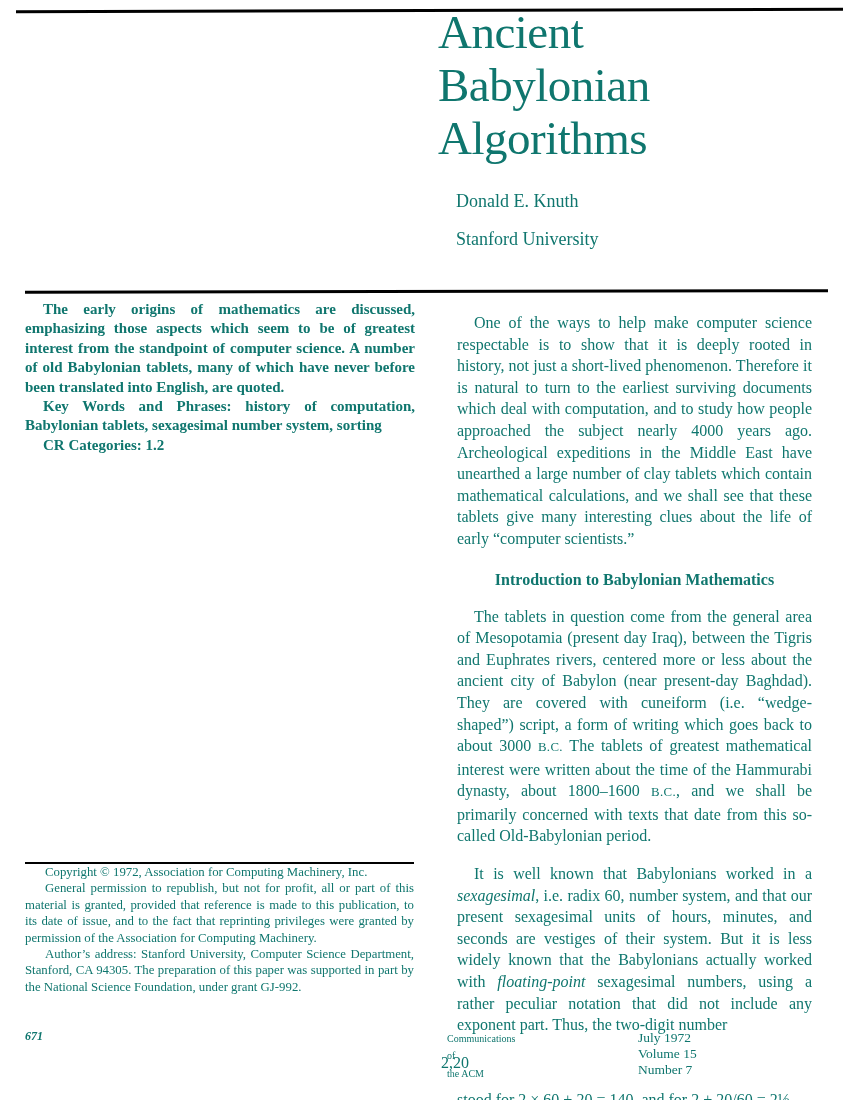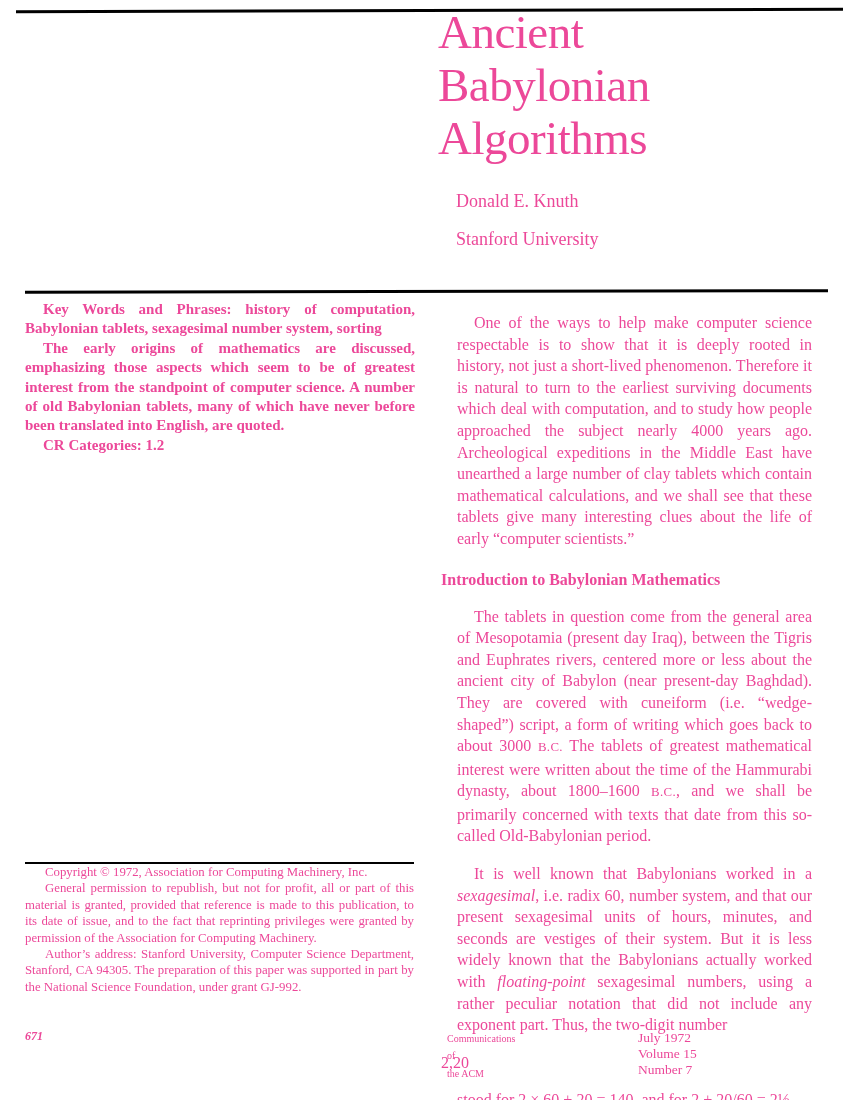--- a/index.html
+++ b/index.html
@@ -1,20 +1,20 @@
 <!DOCTYPE html>
 <html lang="en"><head>
 <meta charset="utf-8">
 <style>
   html,body{margin:0;padding:0;background:#e8e8e8;}
   .page{
     position:relative;
     width:843px;height:1100px;
     background:#ffffff;
-    color:#ec4899;
+    color:#0f766e;
     font-family:"Liberation Serif","DejaVu Serif",serif;
     margin:0 auto;
     overflow:hidden;
   }
   .rule{position:absolute;background:#000;}
   .top-rule{left:16px;width:827px;top:9px;height:3px;transform:rotate(-0.18deg);}
   .mid-rule{left:25px;width:803px;top:290px;height:3px;transform:rotate(-0.12deg);}
 
   .title{
     position:absolute;left:438px;top:6px;width:400px;
@@ -36,21 +36,21 @@
 
   .body-col{
     position:absolute;left:441px;top:296px;width:387px;
     font-size:16px;line-height:21.6px;
     text-align:justify;
   }
   .body-col p{margin:16px;hyphens:auto;-webkit-hyphens:auto;}
   .body-col p.indent{text-indent:17px;}
   .body-col h2{
     font-size:16px;line-height:21px;margin:19px 0 13px 0;
-    text-align:left;font-weight:bold;
+    text-align:center;font-weight:bold;
   }
   .display-line{margin:7px 0 8px 0 !important;text-indent:0 !important;text-align:left;}
   .value-line{text-indent:0 !important;}
 
   .seg-i{font-style:italic;}
   .seg-sc{font-size:0.8em;letter-spacing:0.03em;}
 
   .footnote{
     position:absolute;left:25px;top:862px;width:389px;
     border-top:2px solid #000;
@@ -83,22 +83,22 @@
 Algorithms</h1>
 
   <div class="author-block">
     <div>Donald E. Knuth</div>
     <div>Stanford University</div>
   </div>
 
   <div class="rule mid-rule"></div>
 
   <div class="abstract-col">
+    <p>The early origins of mathematics are discussed, emphasizing those aspects which seem to be of greatest interest from the standpoint of computer science. A number of old Babylonian tablets, many of which have never before been translated into English, are quoted.</p>
     <p>Key Words and Phrases: history of computation, Babylonian tablets, sexagesimal number system, sorting</p>
-    <p>The early origins of mathematics are discussed, emphasizing those aspects which seem to be of greatest interest from the standpoint of computer science. A number of old Babylonian tablets, many of which have never before been translated into English, are quoted.</p>
     <p>CR Categories: 1.2</p>
   </div>
 
   <div class="body-col">
     <p class="indent">One of the ways to help make computer science respectable is to show that it is deeply rooted in history, not just a short-lived phenomenon. Therefore it is natural to turn to the earliest surviving documents which deal with computation, and to study how people approached the subject nearly 4000 years ago. Archeological expeditions in the Middle East have unearthed a large number of clay tablets which contain mathematical calculations, and we shall see that these tablets give many interesting clues about the life of early “computer scientists.”</p>
     <h2>Introduction to Babylonian Mathematics</h2>
     <p class="indent">The tablets in question come from the general area of Mesopotamia (present day Iraq), between the Tigris and Euphrates rivers, centered more or less about the ancient city of Babylon (near present-day Baghdad). They are covered with cuneiform (i.e. “wedge-shaped”) script, a form of writing which goes back to about 3000 <span class="seg-sc">B.C.</span> The tablets of greatest mathematical interest were written about the time of the Hammurabi dynasty, about 1800–1600 <span class="seg-sc">B.C.</span>, and we shall be primarily concerned with texts that date from this so-called Old-Babylonian period.</p>
     <p class="indent">It is well known that Babylonians worked in a <span class="seg-i">sexagesimal</span>, i.e. radix 60, number system, and that our present sexagesimal units of hours, minutes, and seconds are vestiges of their system. But it is less widely known that the Babylonians actually worked with <span class="seg-i">floating-point</span> sexagesimal numbers, using a rather peculiar notation that did not include any exponent part. Thus, the two-digit number</p>
     <p class="display-line">2,20</p>
     <p class="value-line">stood for 2 × 60 + 20 = 140, and for 2 + 20/60 = 2⅓,</p>

